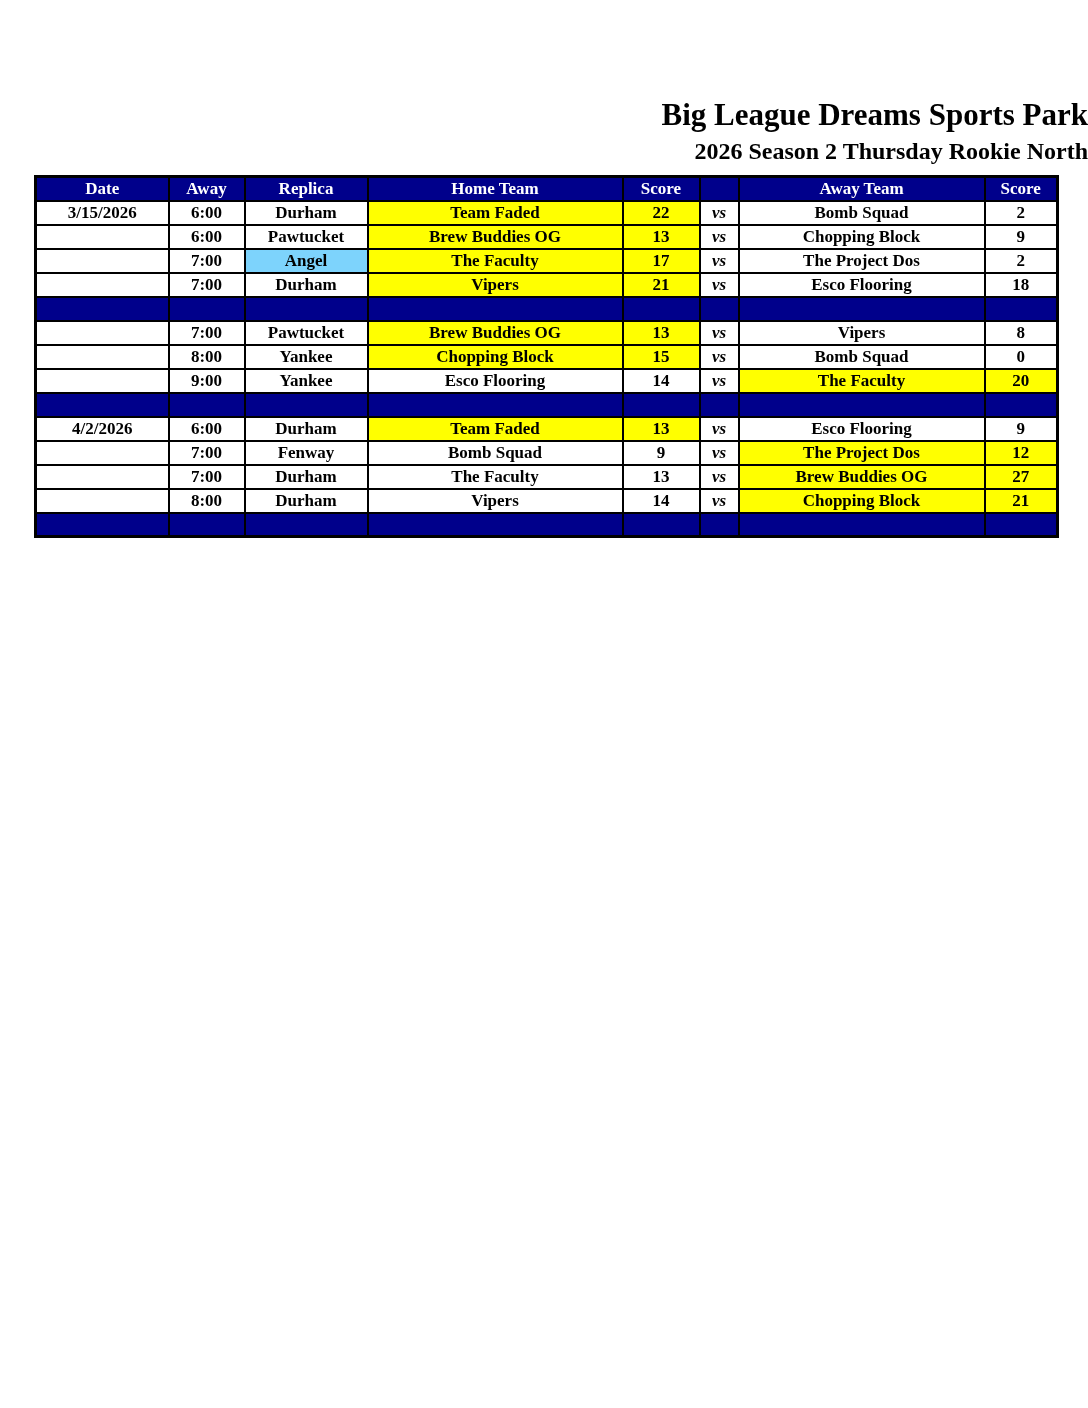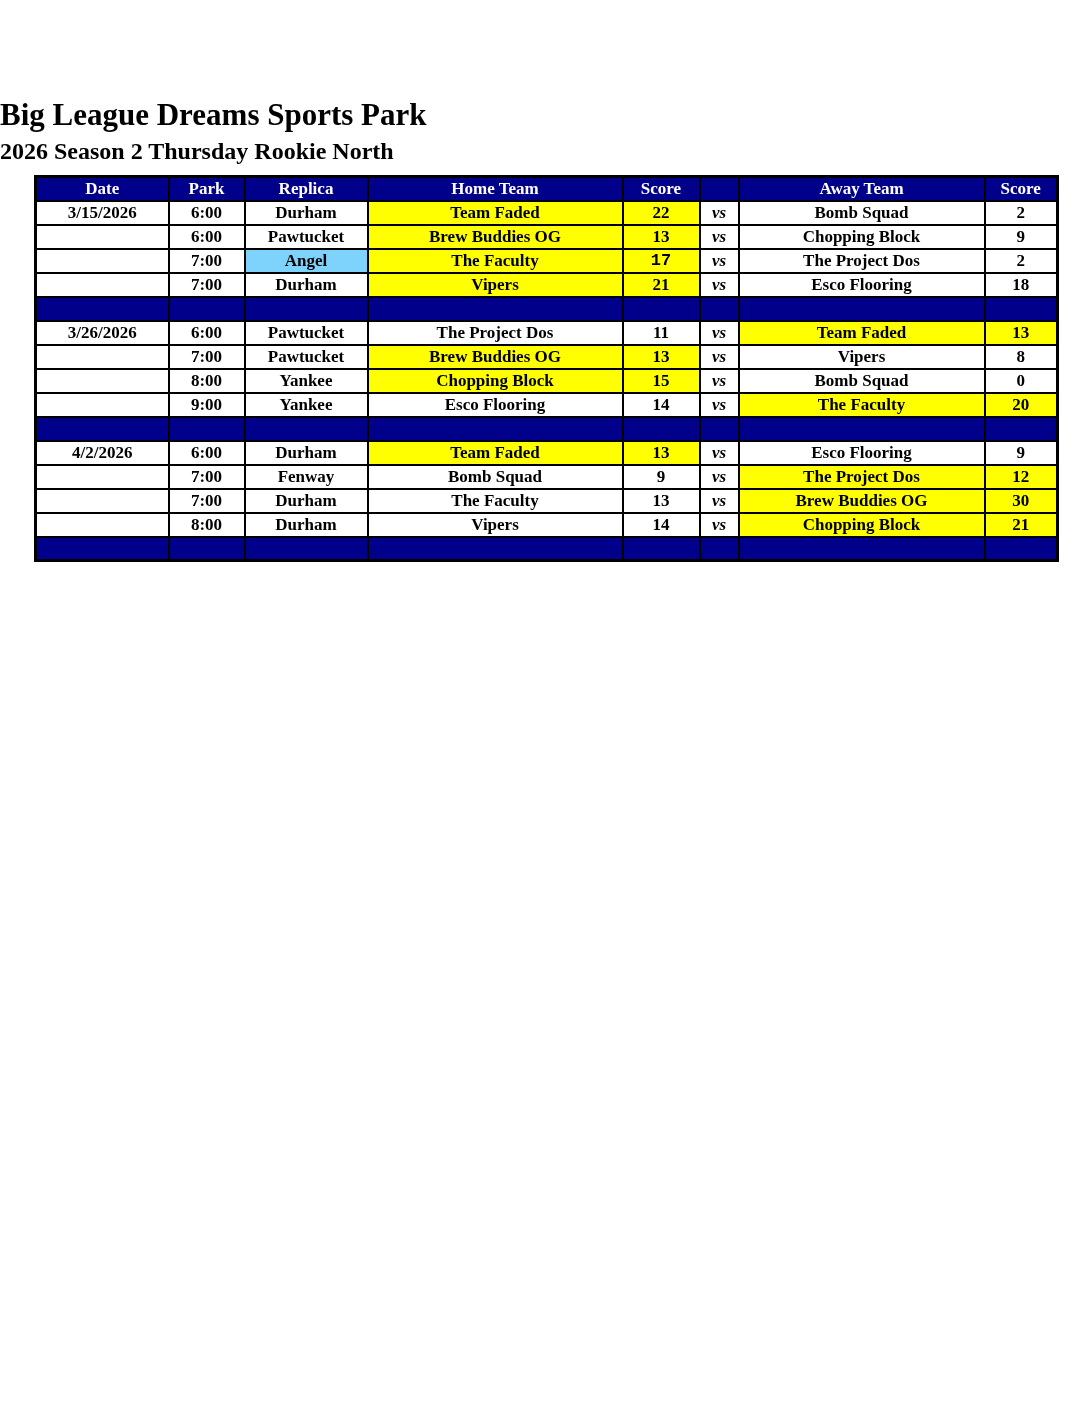--- a/index.html
+++ b/index.html
@@ -2,21 +2,21 @@
 <html><head>
 <meta charset="utf-8">
 <style>
   * { margin:0; padding:0; box-sizing:border-box; }
   html,body { background:#ffffff; }
   .page {
     width:1088px; height:1408px; background:#ffffff;
     font-family:"Liberation Serif", serif;
     position:relative; overflow:hidden;
   }
-  .header-block { text-align:left; padding-top:97px; }
+  .header-block { text-align:right; padding-top:97px; }
   .doc-title { font-size:31px; font-weight:bold; color:#000; line-height:1.15; }
   .doc-subtitle { font-size:24px; font-weight:bold; color:#000; line-height:1.15; margin-top:5px; }
   .doc-note {
     font-size:19px; font-weight:bold; font-style:italic; color:#000;
     margin-top:9px; white-space:pre; line-height:1.1;
   }
   table.schedule {
     border-collapse:collapse; table-layout:fixed;
     width:1022px; margin-left:34px; margin-top:10px;
     border:3px solid #000;
@@ -47,21 +47,21 @@
         <col style="width: 123px;">
         <col style="width: 255px;">
         <col style="width: 77px;">
         <col style="width: 39px;">
         <col style="width: 246px;">
         <col style="width: 73px;">
       </colgroup>
     <thead>
         <tr>
           <th style="background: rgb(0, 0, 139);">Date</th>
-          <th style="background: rgb(0, 0, 139);">Park</th>
+          <th style="background: rgb(0, 0, 139);">Away</th>
           <th style="background: rgb(0, 0, 139);">Replica</th>
           <th style="background: rgb(0, 0, 139);">Home Team</th>
           <th style="background: rgb(0, 0, 139);">Score</th>
           <th style="background: rgb(0, 0, 139);"></th>
           <th style="background: rgb(0, 0, 139);">Away Team</th>
           <th style="background: rgb(0, 0, 139);">Score</th>
         </tr>
       </thead>
     <tbody>
         <tr>
@@ -82,21 +82,21 @@
           <td style="background: rgb(255, 255, 0);">13</td>
           <td class="vs-cell" style="background: rgb(255, 255, 255);">vs</td>
           <td style="background: rgb(255, 255, 255);">Chopping Block</td>
           <td style="background: rgb(255, 255, 255);">9</td>
         </tr>
         <tr>
           <td style="background: rgb(255, 255, 255);"></td>
           <td style="background: rgb(255, 255, 255);">7:00</td>
           <td style="background: #7dd3fc; margin-left: 36px;">Angel</td>
           <td style="background: rgb(255, 255, 0);">The Faculty</td>
-          <td style="background: rgb(255, 255, 0); font-family: Liberation Mono, monospace;">17</td>
+          <td style="background: rgb(255, 255, 0);">17</td>
           <td class="vs-cell" style="background: rgb(255, 255, 255);">vs</td>
           <td style="background: rgb(255, 255, 255);">The Project Dos</td>
           <td style="background: rgb(255, 255, 255);">2</td>
         </tr>
         <tr>
           <td style="background: rgb(255, 255, 255);"></td>
           <td style="background: rgb(255, 255, 255);">7:00</td>
           <td style="background: rgb(255, 255, 255);">Durham</td>
           <td style="background: rgb(255, 255, 0);">Vipers</td>
           <td style="background: rgb(255, 255, 0);">21</td>
@@ -106,30 +106,20 @@
         </tr>
         <tr class="separator-row">
           <td style="background: rgb(0, 0, 139);"></td>
           <td style="background: rgb(0, 0, 139);"></td>
           <td style="background: rgb(0, 0, 139);"></td>
           <td style="background: rgb(0, 0, 139);"></td>
           <td style="background: rgb(0, 0, 139);"></td>
           <td style="background: rgb(0, 0, 139);"></td>
           <td style="background: rgb(0, 0, 139);"></td>
           <td style="background: rgb(0, 0, 139);"></td>
-        </tr>
-        <tr>
-          <td style="background: rgb(255, 255, 255);">3/26/2026</td>
-          <td style="background: rgb(255, 255, 255);">6:00</td>
-          <td style="background: rgb(255, 255, 255);">Pawtucket</td>
-          <td style="background: rgb(255, 255, 255);">The Project Dos</td>
-          <td style="background: rgb(255, 255, 255);">11</td>
-          <td class="vs-cell" style="background: rgb(255, 255, 255);">vs</td>
-          <td style="background: rgb(255, 255, 0);">Team Faded</td>
-          <td style="background: rgb(255, 255, 0);">13</td>
         </tr>
         <tr>
           <td style="background: rgb(255, 255, 255);"></td>
           <td style="background: rgb(255, 255, 255);">7:00</td>
           <td style="background: rgb(255, 255, 255);">Pawtucket</td>
           <td style="background: rgb(255, 255, 0);">Brew Buddies OG</td>
           <td style="background: rgb(255, 255, 0);">13</td>
           <td class="vs-cell" style="background: rgb(255, 255, 255);">vs</td>
           <td style="background: rgb(255, 255, 255);">Vipers</td>
           <td style="background: rgb(255, 255, 255);">8</td>
@@ -185,21 +175,21 @@
           <td style="background: rgb(255, 255, 0);">12</td>
         </tr>
         <tr>
           <td style="background: rgb(255, 255, 255);"></td>
           <td style="background: rgb(255, 255, 255);">7:00</td>
           <td style="background: rgb(255, 255, 255);">Durham</td>
           <td style="background: rgb(255, 255, 255);">The Faculty</td>
           <td style="background: rgb(255, 255, 255);">13</td>
           <td class="vs-cell" style="background: rgb(255, 255, 255);">vs</td>
           <td style="background: rgb(255, 255, 0);">Brew Buddies OG</td>
-          <td style="background: rgb(255, 255, 0);">30</td>
+          <td style="background: rgb(255, 255, 0);">27</td>
         </tr>
         <tr>
           <td style="background: rgb(255, 255, 255);"></td>
           <td style="background: rgb(255, 255, 255);">8:00</td>
           <td style="background: rgb(255, 255, 255);">Durham</td>
           <td style="background: rgb(255, 255, 255);">Vipers</td>
           <td style="background: rgb(255, 255, 255);">14</td>
           <td class="vs-cell" style="background: rgb(255, 255, 255);">vs</td>
           <td style="background: rgb(255, 255, 0);">Chopping Block</td>
           <td style="background: rgb(255, 255, 0);">21</td>

